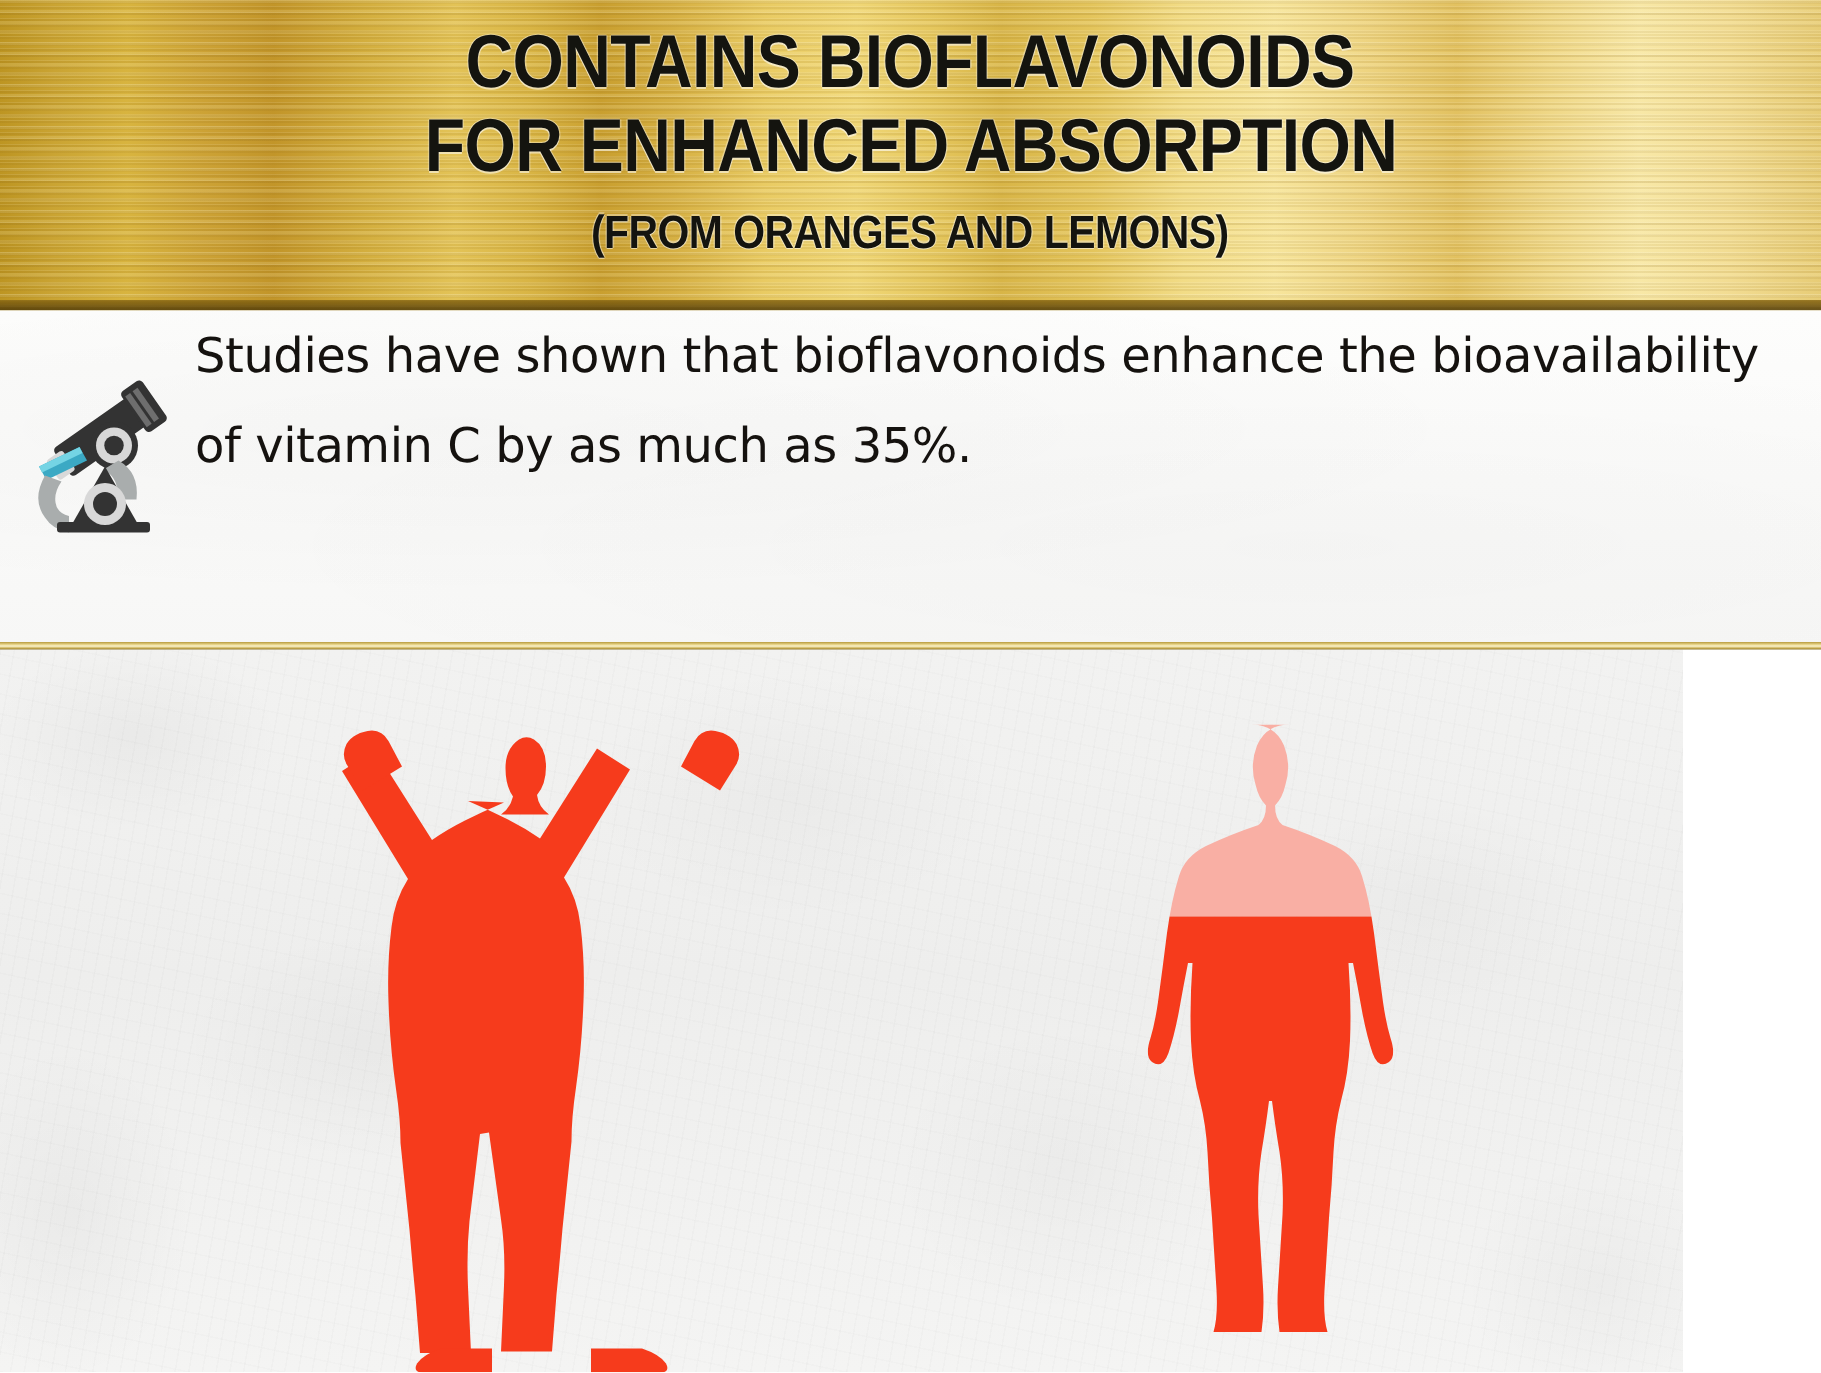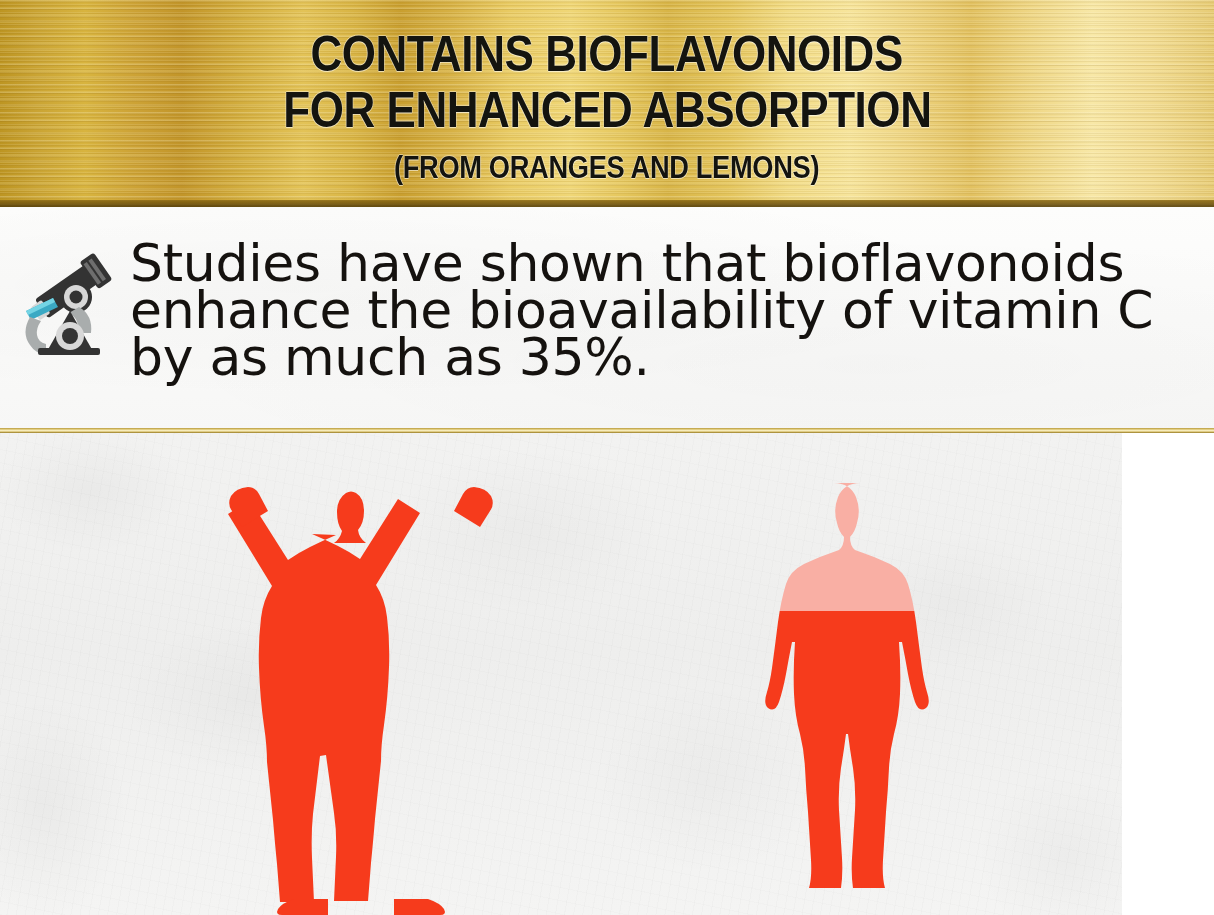--- a/index.html
+++ b/index.html
@@ -34,21 +34,21 @@
     overflow:hidden;
   }
   #gold-banner:after{
     content:"";position:absolute;left:0;right:0;bottom:0;height:7px;
     background:linear-gradient(180deg,#8c6a14 0%,#6b4f0c 55%,#4d390a 100%);
     opacity:.85;
   }
   #banner-inner{
     position:relative;z-index:3;width:100%;height:100%;
     display:flex;flex-direction:column;align-items:center;justify-content:flex-start;
-    padding-top:27px;box-sizing:border-box;
+    padding-top:14px;box-sizing:border-box;
   }
   .banner-line{
     font-family:"Liberation Sans", sans-serif;
     font-weight:700;color:#14140f;
     text-transform:uppercase;
     letter-spacing:-0.5px;
     transform:scaleX(0.88);
     transform-origin:center;
     white-space:nowrap;
     text-shadow:
@@ -78,23 +78,23 @@
     z-index:6;
   }
   #statement-row{
     position:absolute;left:0;top:0;width:1214px;height:225px;
     display:flex;align-items:flex-start;
   }
   #microscope-icon{
     width:112px;height:112px;flex:0 0 112px;margin-left:6px;margin-top:38px;
   }
   #statement-text{
-    margin-left:12px;margin-top:33px;
+    margin-left:12px;
     font-family:"DejaVu Sans", sans-serif;
-    font-size:52px;line-height:47px;
+    font-size:32px;line-height:60px;
     font-weight:400;color:#15120f;
     letter-spacing:-0.3px;
     max-width:1060px;
   }
 
   
   #compare-area{
     position:absolute;left:0;top:433px;width:1214px;height:482px;
     background:#ffffff;
   }

